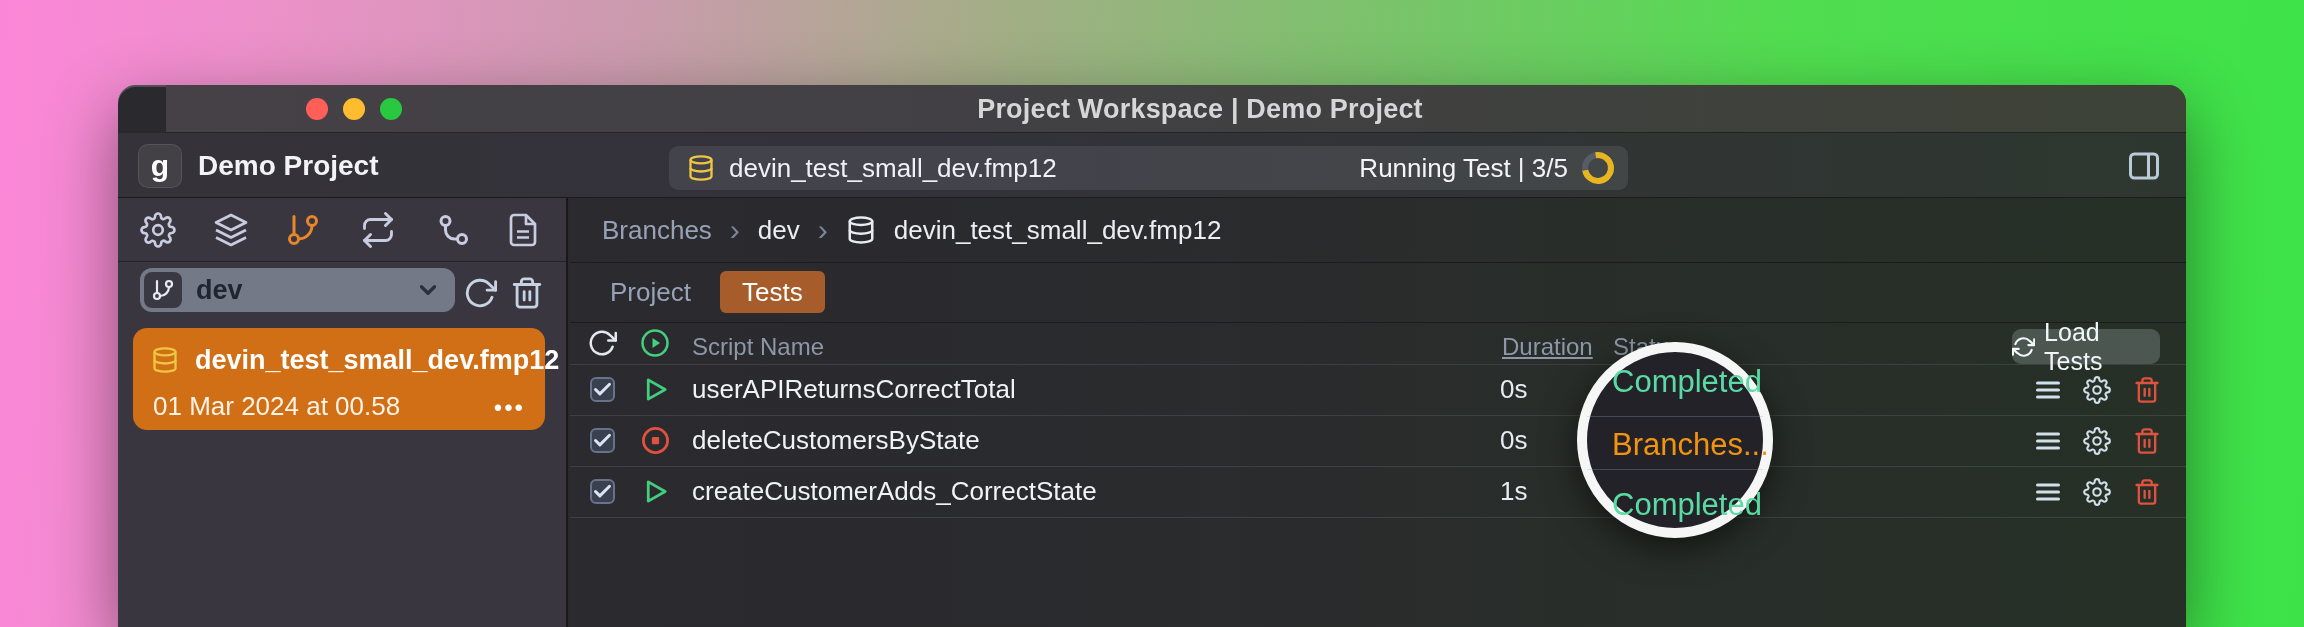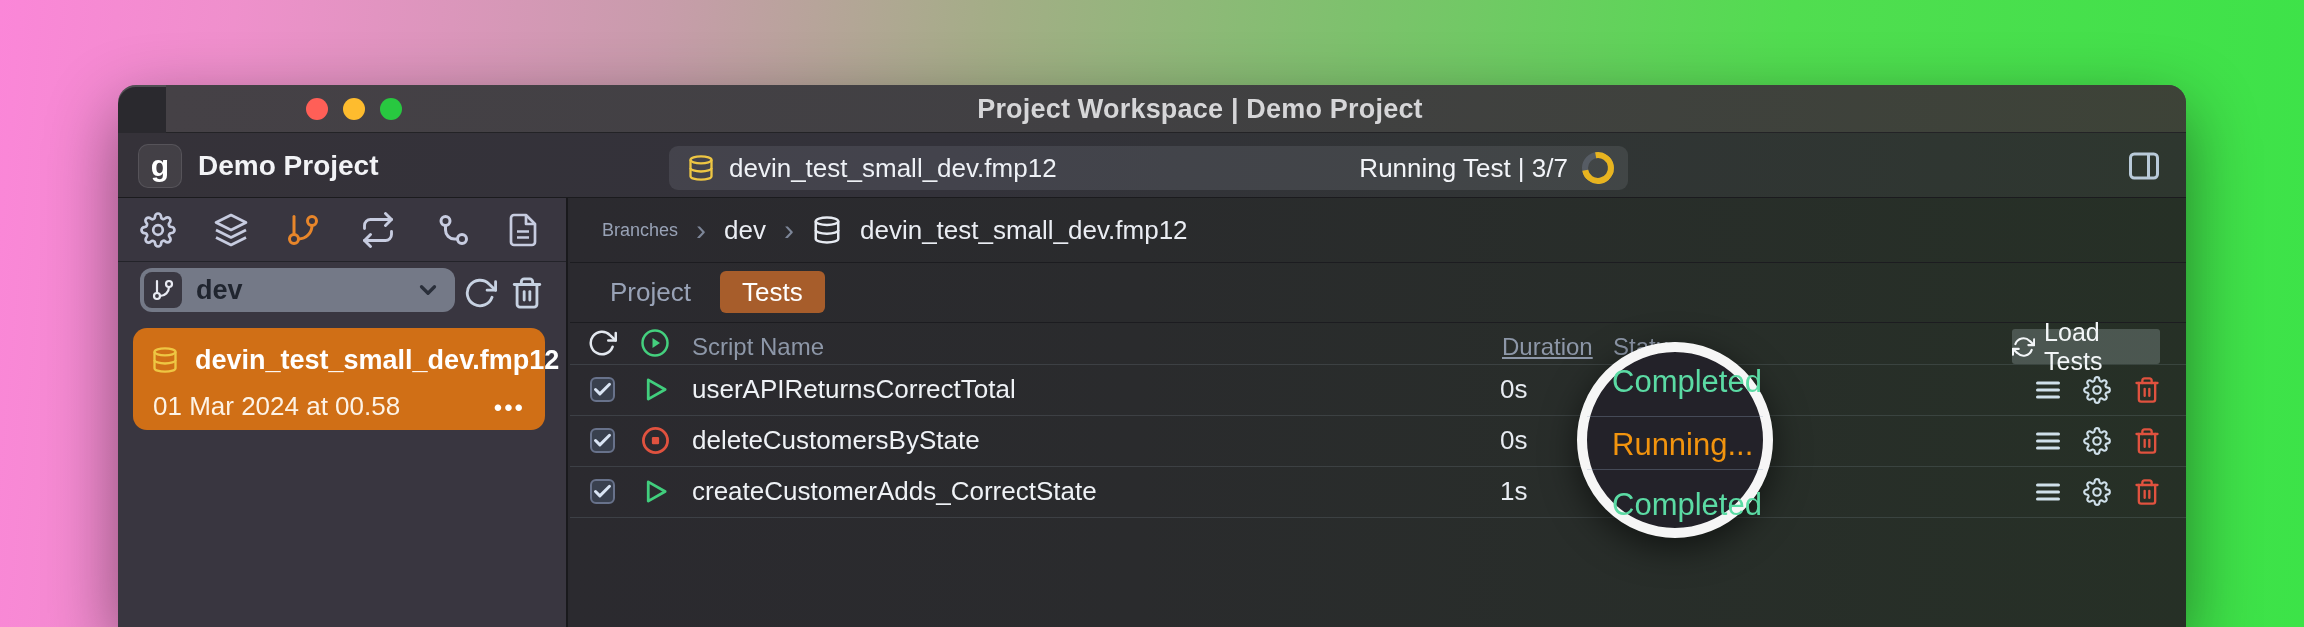--- a/index.html
+++ b/index.html
@@ -61,33 +61,33 @@
   .filecard{position:absolute;left:15px;top:130px;width:412px;height:102px;border-radius:14px;
       background:var(--accent-orange);}
   .fc1{position:absolute;left:18px;top:12px;height:40px;display:flex;align-items:center;gap:16px;}
   .fc1 .fcname{font-size:27px;font-weight:bold;color:#fff;}
   .fc2{position:absolute;left:20px;top:58px;right:20px;height:36px;display:flex;align-items:flex-end;}
   .fc2 .fcdate{font-size:26px;color:#fdf3e6;flex:1;}
   .fc2 .dots{font-size:24px;color:#fff;letter-spacing:2px;}
   .main{position:absolute;left:452px;top:0;width:1616px;height:100%;
       background:linear-gradient(90deg,#2b2a2f 0%,#2a2b2d 35%,#263026 100%);}
   .breadcrumb{position:absolute;left:32px;top:0;height:64px;display:flex;align-items:center;gap:18px;}
-  .bc-muted{font-size:18px;color:var(--muted);}
+  .bc-muted{font-size:26px;color:var(--muted);}
   .bc-sep{font-size:30px;color:#7d8698;line-height:26px;}
   .bc-white{font-size:26px;color:#eaedf3;}
   .dbicon-bc{width:30px;height:30px;color:#e7ebf2;}
   .hdiv{position:absolute;left:0;width:100%;height:1px;background:#1c1c20;}
   .tabsrow{position:absolute;left:0;top:64px;width:100%;height:60px;}
   .tab-inactive{position:absolute;left:40px;top:0;height:60px;line-height:60px;font-size:26px;color:var(--muted);}
   .tab-active{position:absolute;left:150px;top:9px;height:42px;line-height:42px;padding:0 22px;border-radius:6px;
       background:var(--active-tab-brown);font-size:26px;color:#fff;}
   .tablehead{position:absolute;left:0;top:124px;width:100%;height:42px;}
   .th-icon{position:absolute;top:6px;width:30px;height:30px;}
   .colhead{position:absolute;top:4px;height:42px;line-height:42px;font-size:24px;color:#8d97a8;}
-  .loadtests{position:absolute;left:1442px;top:7px;width:148px;height:35px;border-radius:3px;
+  .loadtests{position:absolute;left:1442px;top:7px;width:148px;height:35px;border-radius:9px;
       background:rgba(210,226,232,.22);display:flex;align-items:center;justify-content:center;gap:9px;color:#f3f6f8;}
   .loadtests .lt-label{font-size:25px;}
   .loadtests svg{width:24px;height:24px;}
   .rowsep{position:absolute;left:0;width:100%;height:1px;background:rgba(175,195,210,.14);}
   .trow{position:absolute;left:0;width:100%;height:51px;}
   .cbx{position:absolute;left:20px;top:13px;width:25px;height:25px;border-radius:6px;
       background:#39404e;border:2px solid #68728b;color:#d9e4f4;}
   .cbx svg{width:21px;height:21px;display:block;}
   .runic{position:absolute;left:71px;top:11px;width:29px;height:29px;}
   .runic.play{color:#41ce7d;}
@@ -124,21 +124,21 @@
       <div class="project">Demo Project</div>
 
       <div class="filetab">
         <svg viewBox="0 0 24 24" width="28" height="28" fill="none" stroke="var(--db-yellow)" stroke-width="2">
           <ellipse cx="12" cy="5" rx="9" ry="3"></ellipse>
             <path d="M21 12c0 1.66-4 3-9 3s-9-1.34-9-3"></path>
             <path d="M3 5v14c0 1.66 4 3 9 3s9-1.34 9-3V5"></path>
         </svg>
         <span class="fname">devin_test_small_dev.fmp12</span>
         <span class="spacer"></span>
-        <span class="runstatus">Running Test | 3/7</span>
+        <span class="runstatus">Running Test | 3/5</span>
         <span class="spinner">
             <span class="base"></span>
             <span class="arc"></span>
           </span>
       </div>
 
       <div class="paneltoggle">
         <svg viewBox="0 0 24 24" width="40" height="36" fill="none" stroke="currentColor" stroke-width="2">
           <rect x="3" y="4" width="18" height="16" rx="2.5"></rect>
             <line x1="15" y1="4" x2="15" y2="20"></line>
@@ -398,19 +398,19 @@
                 <line x1="14" y1="11" x2="14" y2="17"></line>
               </svg>
             </span>
         </div>
         <div class="rowsep" style="top:319px;"></div>
 
         <div class="lens">
           <div class="lens-sep" style="top:64px;"></div>
           <div class="lens-sep" style="top:117px;"></div>
           <span class="lens-status st-completed" style="top:30px;">Completed</span>
-          <span class="lens-status st-running" style="top:93px;">Running...</span>
+          <span class="lens-status st-running" style="top:93px;">Branches...</span>
           <span class="lens-status st-completed" style="top:153px;">Completed</span>
         </div>
       </main>
     </div>
   </div>
 </div>
 
 </body></html>

